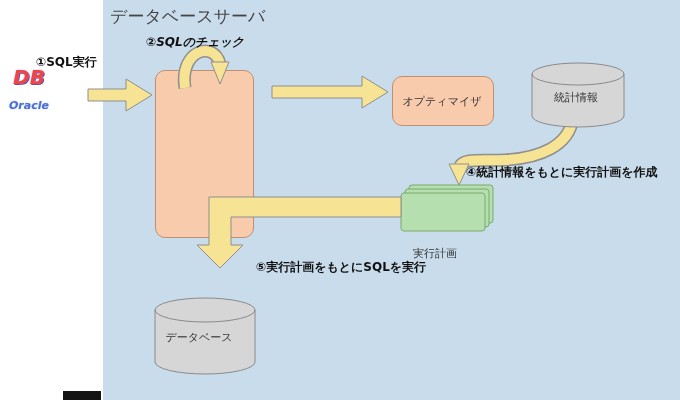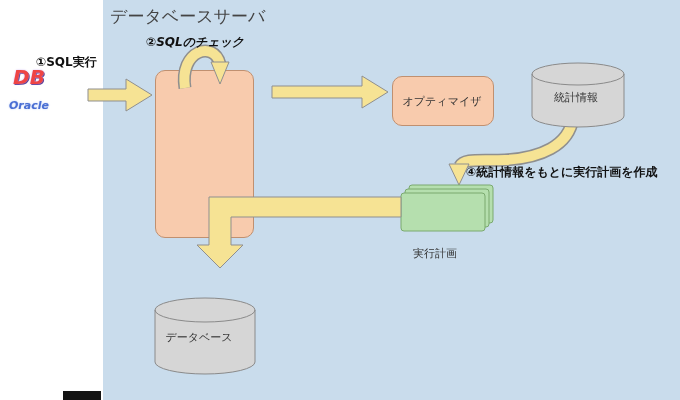--- a/index.html
+++ b/index.html
@@ -87,20 +87,21 @@
     </g>
   </svg>
 
   <div class="shape-label" style="left:532px;top:90px;width:88px;">統計情報</div>
   <div class="shape-label" style="left:401px;top:206px;width:68px;margin-top:40px;">実行計画</div>
   <div class="shape-label" style="left:155px;top:330px;width:88px;">データベース</div>
 
   <div class="lbl" style="left:36px;top:54px;">①SQL実行</div>
   <div class="lbl" style="left:146px;top:34px;font-style:italic;">②SQLのチェック</div>
   <div class="lbl" style="left:466px;top:164px;">④統計情報をもとに実行計画を作成</div>
+  <div class="lbl" style="left:256px;top:259px;">⑤実行計画をもとにSQLを実行</div>
 
   <div class="logo">
     <span class="db">DB</span>
     <span class="oracle">Oracle</span>
   </div>
 
   <div class="darkbar"></div>
 </div>
 
 </body></html>

